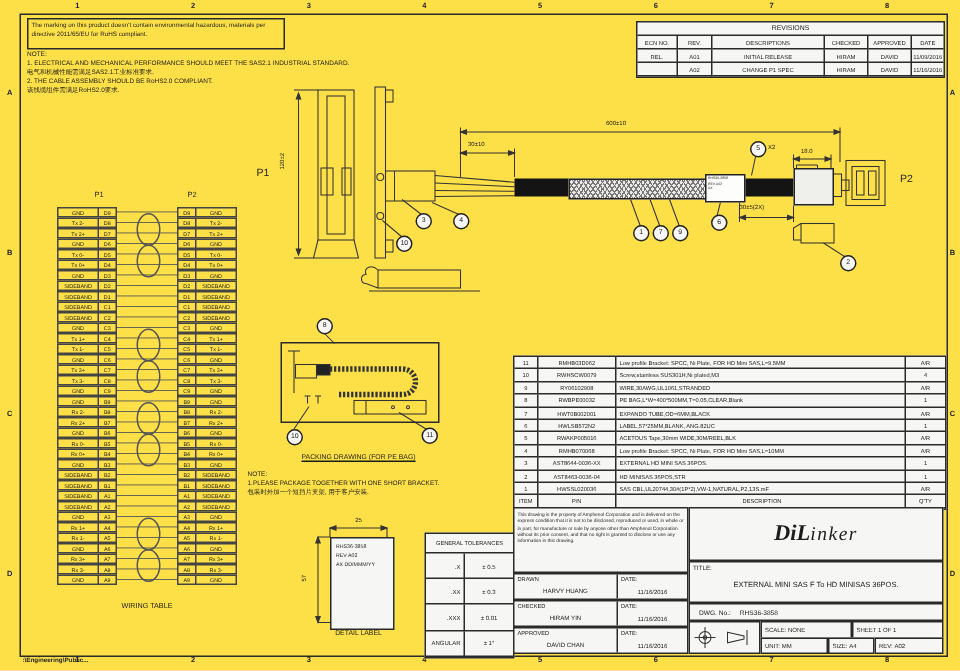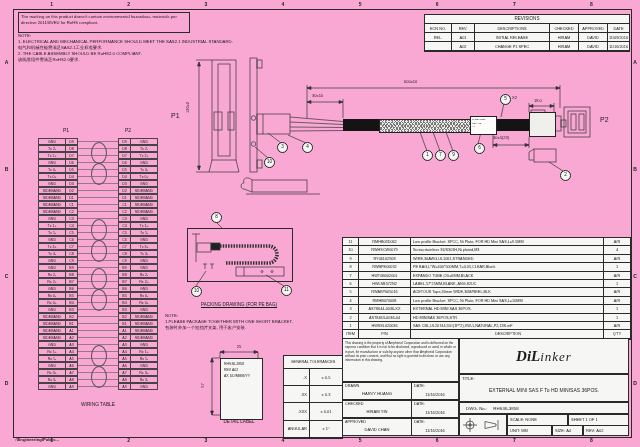--- a/index.html
+++ b/index.html
@@ -1,16 +1,16 @@
 <!DOCTYPE html>
 <html><head>
 <meta charset="utf-8">
 <style>
   html,body{margin:0;padding:0;background:#e9e9e7;}
-  #page{position:relative;width:640px;height:447px;background:#f9a8d4;
+  #page{position:relative;width:640px;height:447px;background:#fde047;
         font-family:"Liberation Sans",sans-serif;color:#1c1c1c;overflow:hidden;}
   .abs{position:absolute;}
   .frame{left:13px;top:9px;width:617px;height:427px;border:1px solid #2a2a2a;}
   svg.overlay{left:0;top:0;z-index:1;pointer-events:none;}
   .txt{z-index:2;white-space:nowrap;}
   
   .ruler{display:flex;z-index:2;}
   .ruler .zc{flex:1;text-align:center;font-size:5px;line-height:9px;font-weight:bold;}
   .zcolv{display:flex;flex-direction:column;z-index:2;}
   .zcolv .zc{flex:1;display:flex;align-items:center;justify-content:center;font-size:5px;font-weight:bold;}

